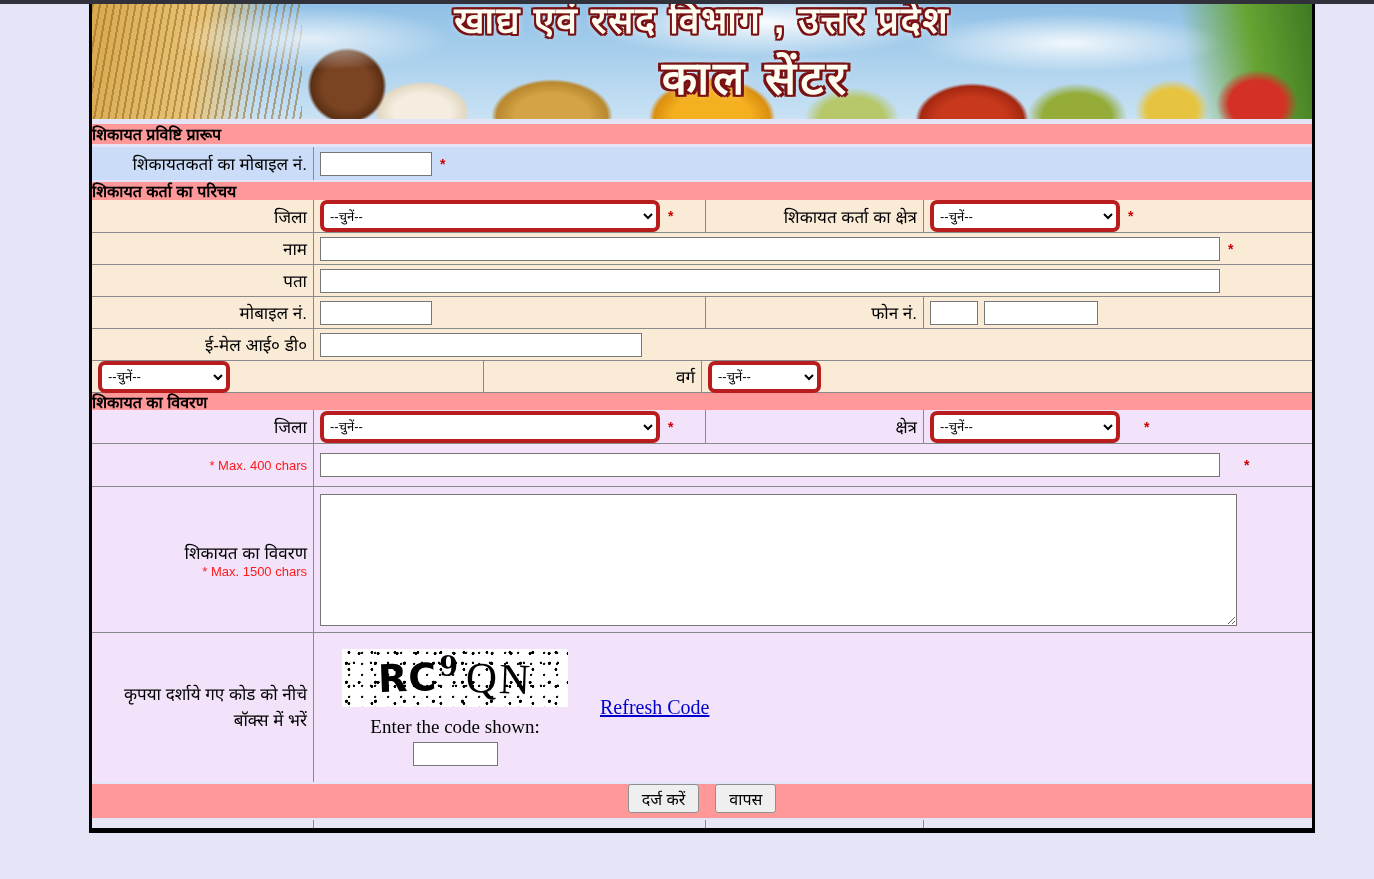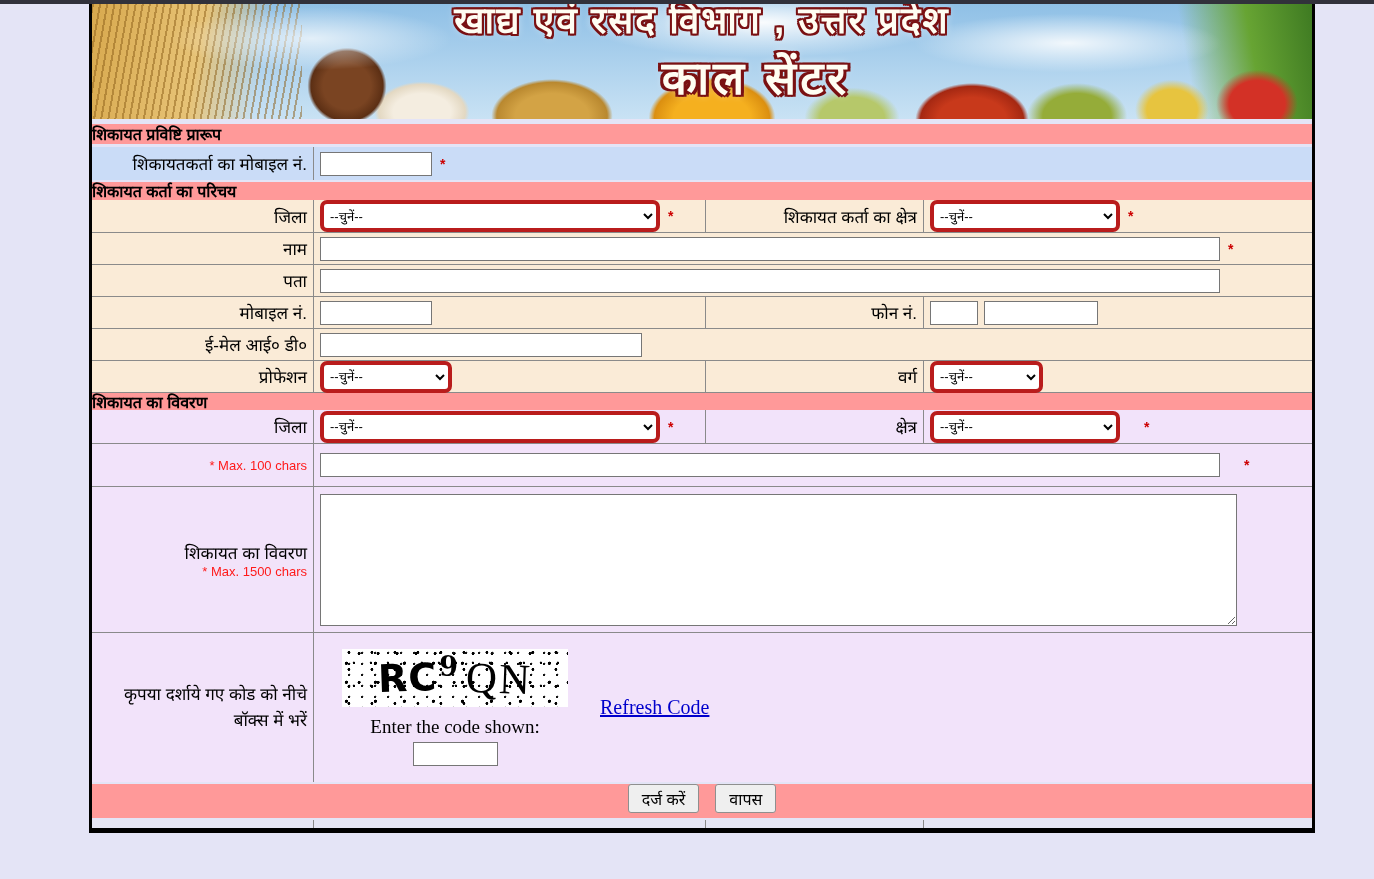--- a/index.html
+++ b/index.html
@@ -195,21 +195,20 @@
   </div>
 
   <div class="row cream bt">
     <div class="lbl">ई-मेल आई० डी०</div>
     <div class="field">
       <input type="text" class="in-email" style="">
     </div>
   </div>
 
   <div class="row cream bt">
-    <div class="lbl">प्रोफेशन</div>
     <div class="field-mid">
       <select class="sel-prof">
         <option>--चुनें--</option>
       </select>
     </div>
     <div class="lbl2">वर्ग</div>
     <div class="field">
       <select class="sel-cat">
         <option>--चुनें--</option>
       </select>
@@ -232,21 +231,21 @@
     <div class="field">
       <select class="sel-area">
         <option>--चुनें--</option>
       </select>
       <span class="req req-far">*</span>
     </div>
   </div>
 
   <div class="row lav bt" style="height:43px">
     <div class="lbl">
-      <span class="hint">* Max. 100 chars</span>
+      <span class="hint">* Max. 400 chars</span>
     </div>
     <div class="field">
       <input type="text" class="in-name" style="">
       <span class="req req-far">*</span>
     </div>
   </div>
 
 
   <div class="row lav bt" style="height:146px">
     <div class="lbl">

